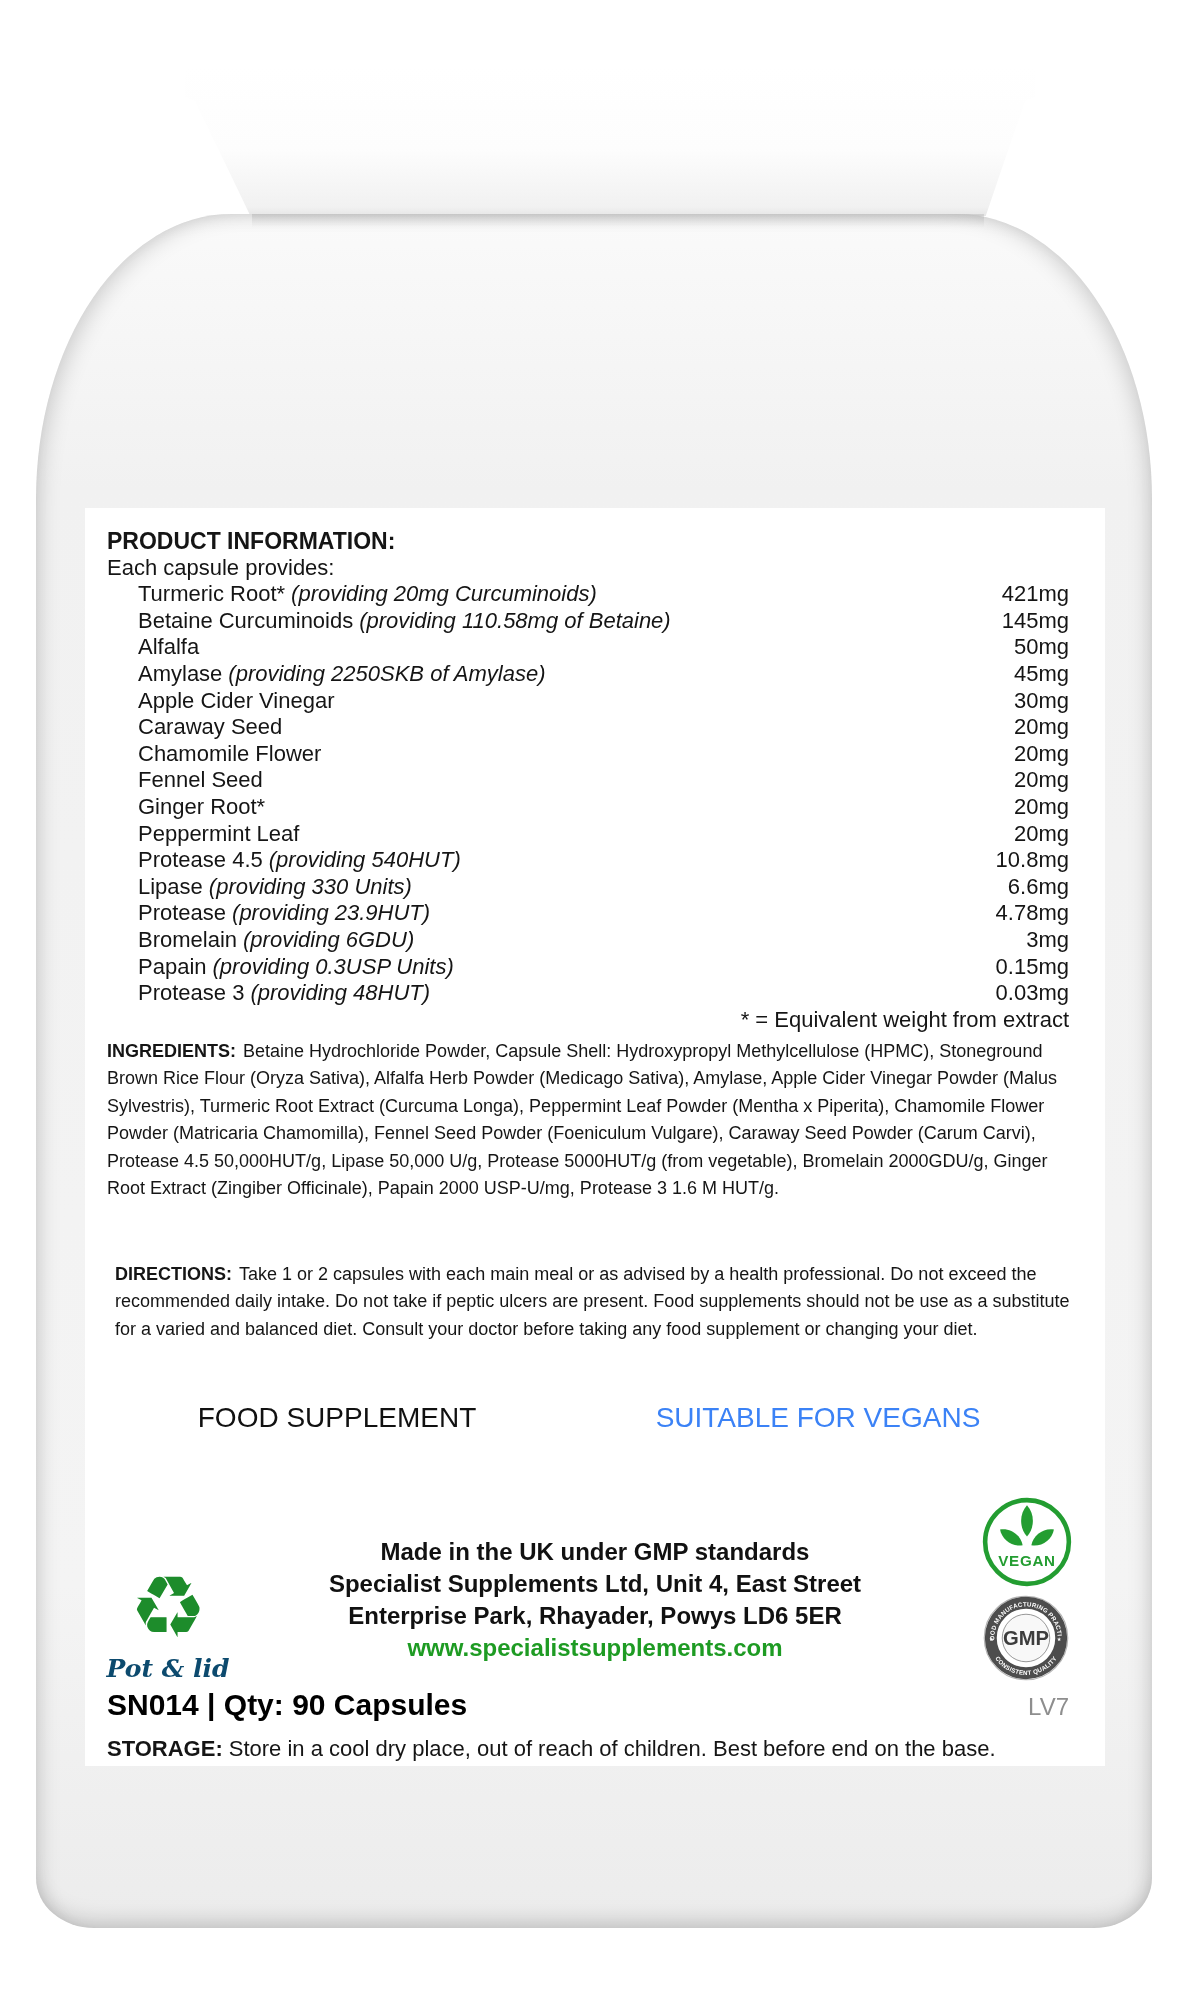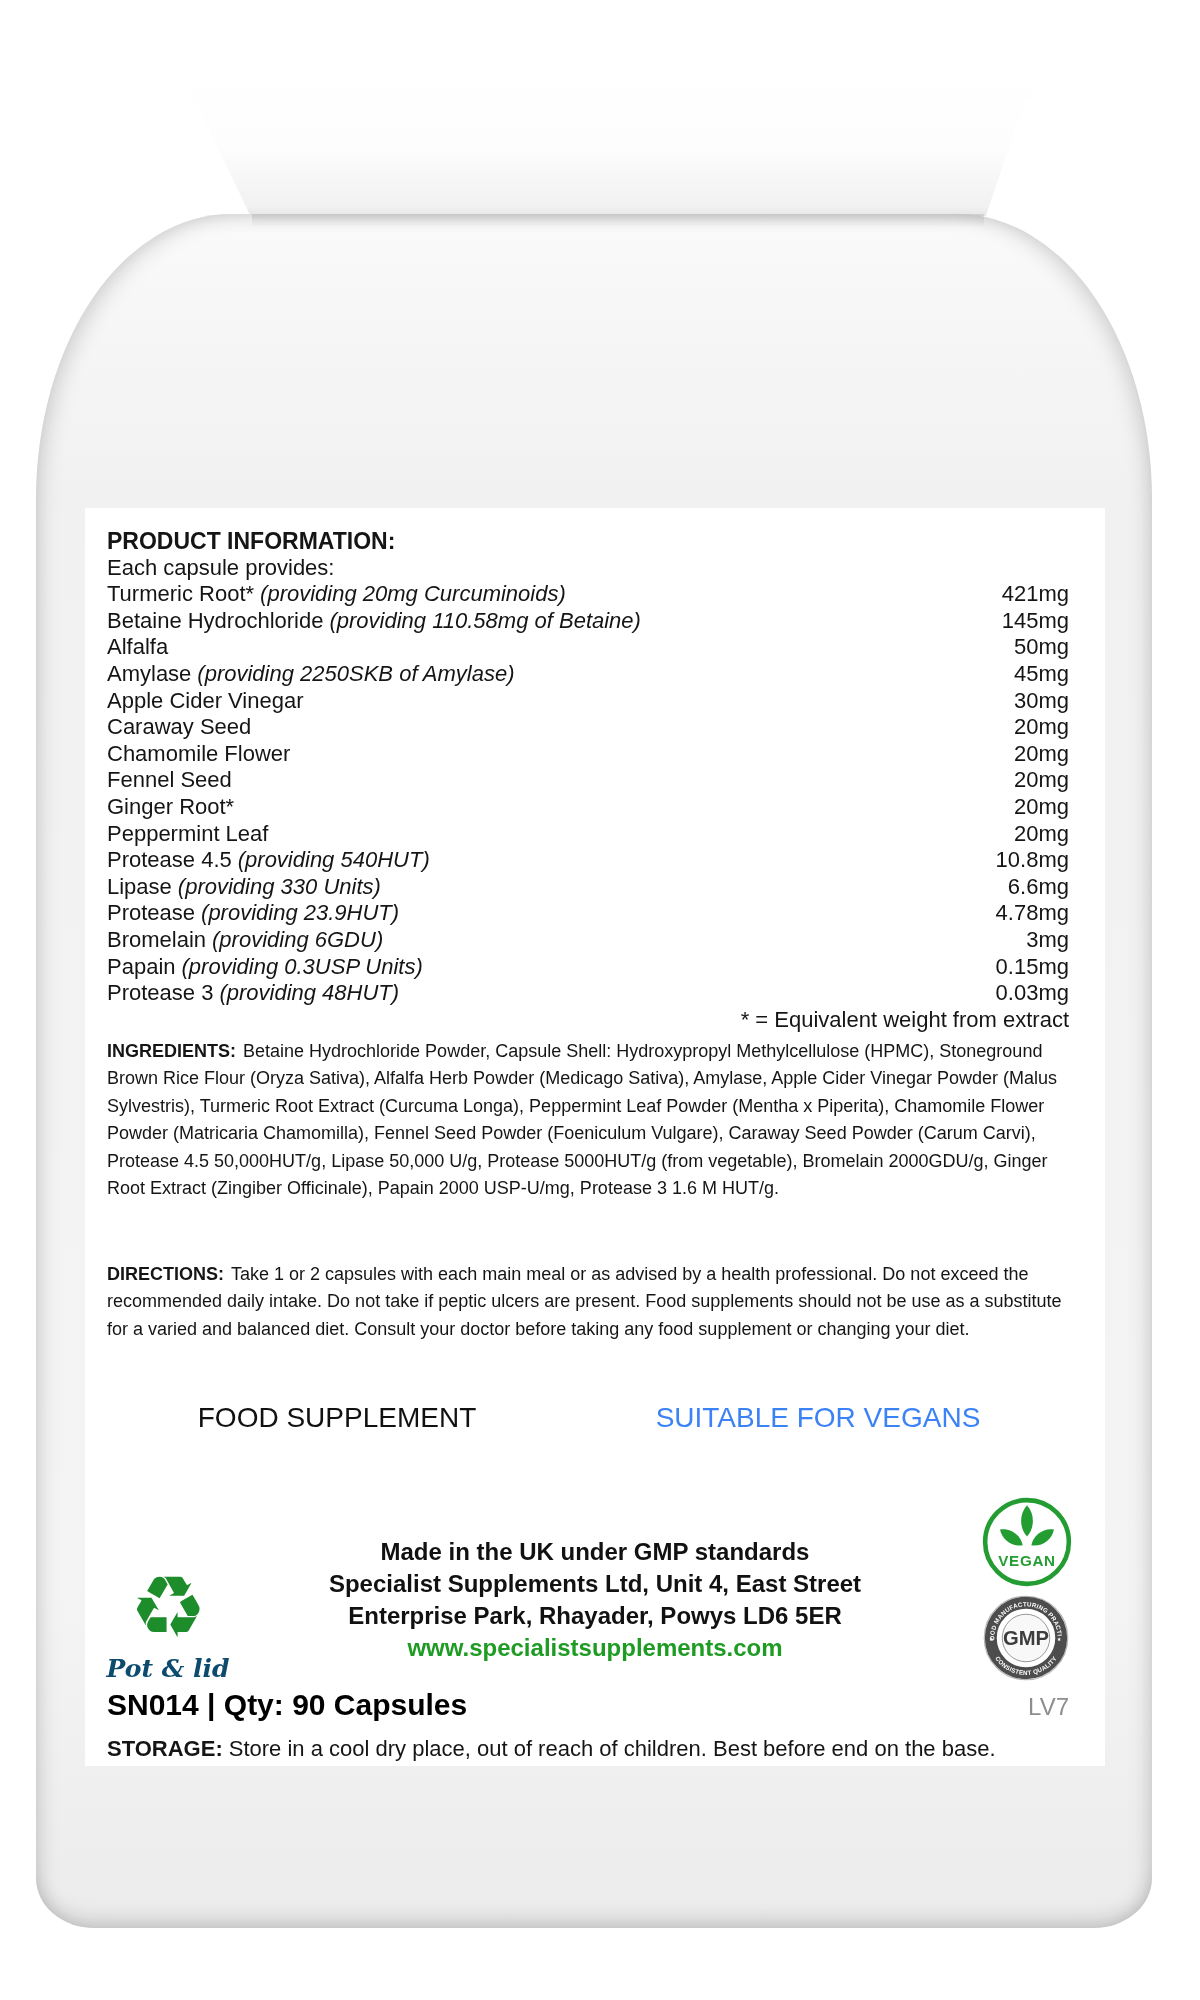--- a/index.html
+++ b/index.html
@@ -19,30 +19,30 @@
        box-shadow:inset 16px 10px 24px -16px rgba(0,0,0,.20),
                   inset -16px 10px 24px -16px rgba(0,0,0,.20),
                   inset 0 -18px 24px -16px rgba(0,0,0,.25);}
 
   
   .label{position:absolute;left:85px;top:508px;width:1020px;height:1258px;background:#ffffff;}
 
   .pi-block{position:absolute;left:22px;top:20px;width:962px;font-size:22px;line-height:26.6px;}
   .pi-heading{font-weight:bold;font-size:23px;}
   .pi-row{display:flex;justify-content:space-between;}
-  .pi-nm{white-space:nowrap;}
+  .pi-nm{white-space:nowrap;margin-left:31px;}
   .pi-nm .it{font-style:italic;}
   .pi-nm .it:not(:empty){margin-left:6px;}
   .pi-val{white-space:nowrap;}
   .pi-foot{text-align:right;}
 
   .para{position:absolute;left:22px;width:962px;margin:0;font-size:18px;line-height:27.4px;}
   .para strong{margin-right:7px;}
   .ingredients{top:530px;}
-  .directions{top:753px;}
+  .directions{top:753px;margin-left:8px;}
 
   .fs-row{position:absolute;left:22px;top:894px;width:962px;display:flex;font-size:28px;}
   .fs-left{width:460px;text-align:center;color:#111;}
   .fs-right{flex:1;text-align:center;color:#3b82f6;}
 
   .madein{position:absolute;left:0;top:1028px;width:100%;text-align:center;
           font-size:24px;font-weight:bold;line-height:32px;color:#111;}
   .madein .site{color:#1e9b23;}
 
   .recycle{position:absolute;left:8px;top:1052px;width:150px;text-align:center;}
@@ -76,21 +76,21 @@
 
     <div class="pi-block">
       <div class="pi-heading">PRODUCT INFORMATION:</div>
       <div class="pi-sub">Each capsule provides:</div>
       <div>
           <div class="pi-row">
           <div class="pi-nm"><span>Turmeric Root*</span><span class="it">(providing 20mg Curcuminoids)</span></div>
           <div class="pi-val">421mg</div>
         </div>
           <div class="pi-row">
-          <div class="pi-nm"><span>Betaine Hydrochloride</span><span class="it">(providing 110.58mg of Betaine)</span></div>
+          <div class="pi-nm"><span>Betaine Curcuminoids</span><span class="it">(providing 110.58mg of Betaine)</span></div>
           <div class="pi-val">145mg</div>
         </div>
           <div class="pi-row">
           <div class="pi-nm"><span>Alfalfa</span><span class="it"></span></div>
           <div class="pi-val">50mg</div>
         </div>
           <div class="pi-row">
           <div class="pi-nm"><span>Amylase</span><span class="it">(providing 2250SKB of Amylase)</span></div>
           <div class="pi-val">45mg</div>
         </div>

